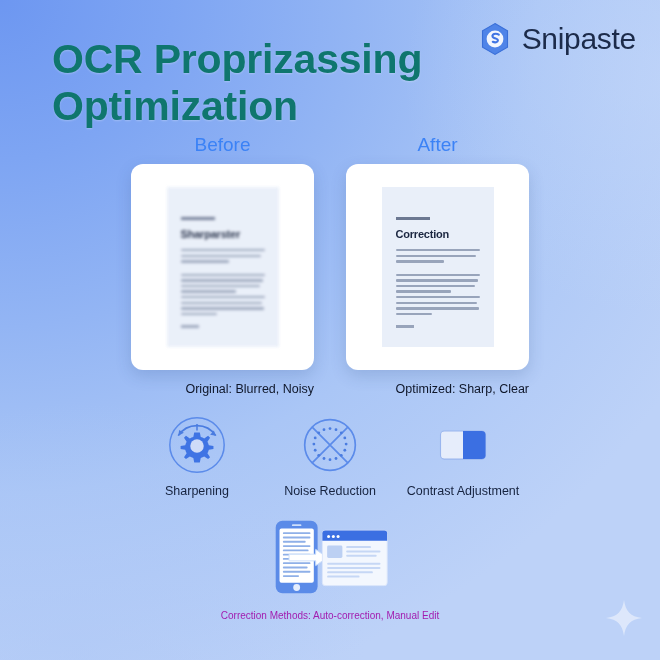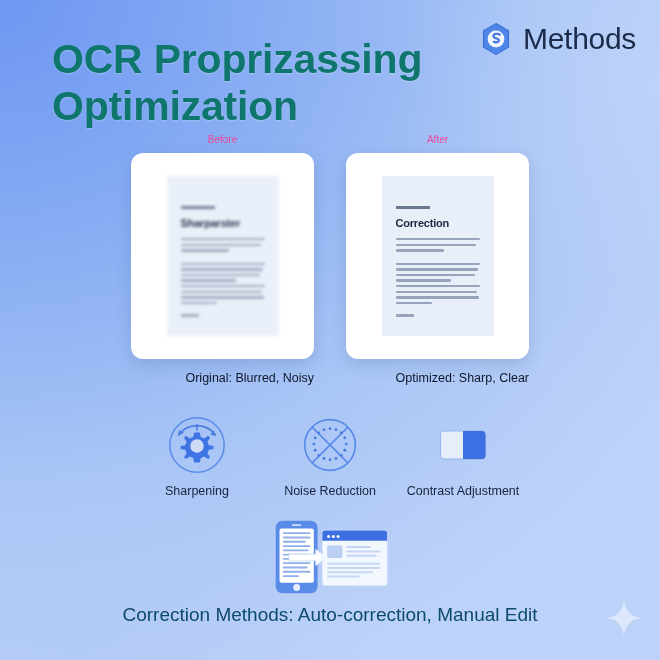--- a/index.html
+++ b/index.html
@@ -54,22 +54,22 @@
   
   .compare {
     position:absolute;
     left:131px; top:134px;
     width:398px;
   }
   .col-heads { display:flex; }
   .col-head {
     width:183px;
     text-align:center;
-    font-size:10px;
-    color:#ec4899;
+    font-size:19px;
+    color:#3b82f6;
   }
   .col-head.right { margin-left:32px; }
 
   .cards { display:flex; margin-top:8px; }
   .card {
     width:183px; height:206px;
     background:#ffffff;
     border-radius:12px;
     box-shadow:0 6px 16px rgba(40,70,130,0.18);
     display:flex; align-items:center; justify-content:center;
@@ -138,43 +138,43 @@
   }
 
   
   .correction {
     position:absolute;
     left:0; right:0; top:520px;
     display:flex; flex-direction:column; align-items:center;
   }
   .correction .glyph { height:76px; display:flex; align-items:center; justify-content:center; }
   .correction .clabel {
-    margin-top:8px;
-    font-size:19px;
-    color:#0c4a6e;
+    margin-top:14px;
+    font-size:10px;
+    color:#a21caf;
   }
 
   
   .sparkle { position:absolute; right:16px; bottom:18px; opacity:0.62; }
 </style>
 </head>
 <body>
 
 <div class="bg-wash"></div>
 
 <div class="logo-row">
   <span class="logo-mark">
     <svg viewBox="0 0 34 34" width="34" height="34">
       <path d="M17 1.6 L29.5 8.8 L29.5 25.2 L17 32.4 L4.5 25.2 L4.5 8.8 Z" fill="#4f84e8" stroke="#3a6fd8" stroke-width="1.1"></path>
       <circle cx="17" cy="17" r="8.4" fill="#ffffff" opacity="0.93"></circle>
       <path d="M20.8 12.6 c-1.6-1.1-4.6-1.3-5.9 0.2 c-1.3 1.5 0.1 2.9 1.8 3.4
                c1.7 0.5 3.4 0.9 3.2 2.4 c-0.2 1.6-2.8 2.3-5.1 1.2" fill="none" stroke="#3f74e4" stroke-width="2.1" stroke-linecap="round"></path>
     </svg>
   </span>
-  <span class="logo-text">Methods</span>
+  <span class="logo-text">Snipaste</span>
 </div>
 
 <h1 class="title">OCR Proprizassing Optimization</h1>
 
 <div class="compare">
 
   <div class="col-heads">
     <div class="col-head">Before</div>
     <div class="col-head right">After</div>
   </div>

